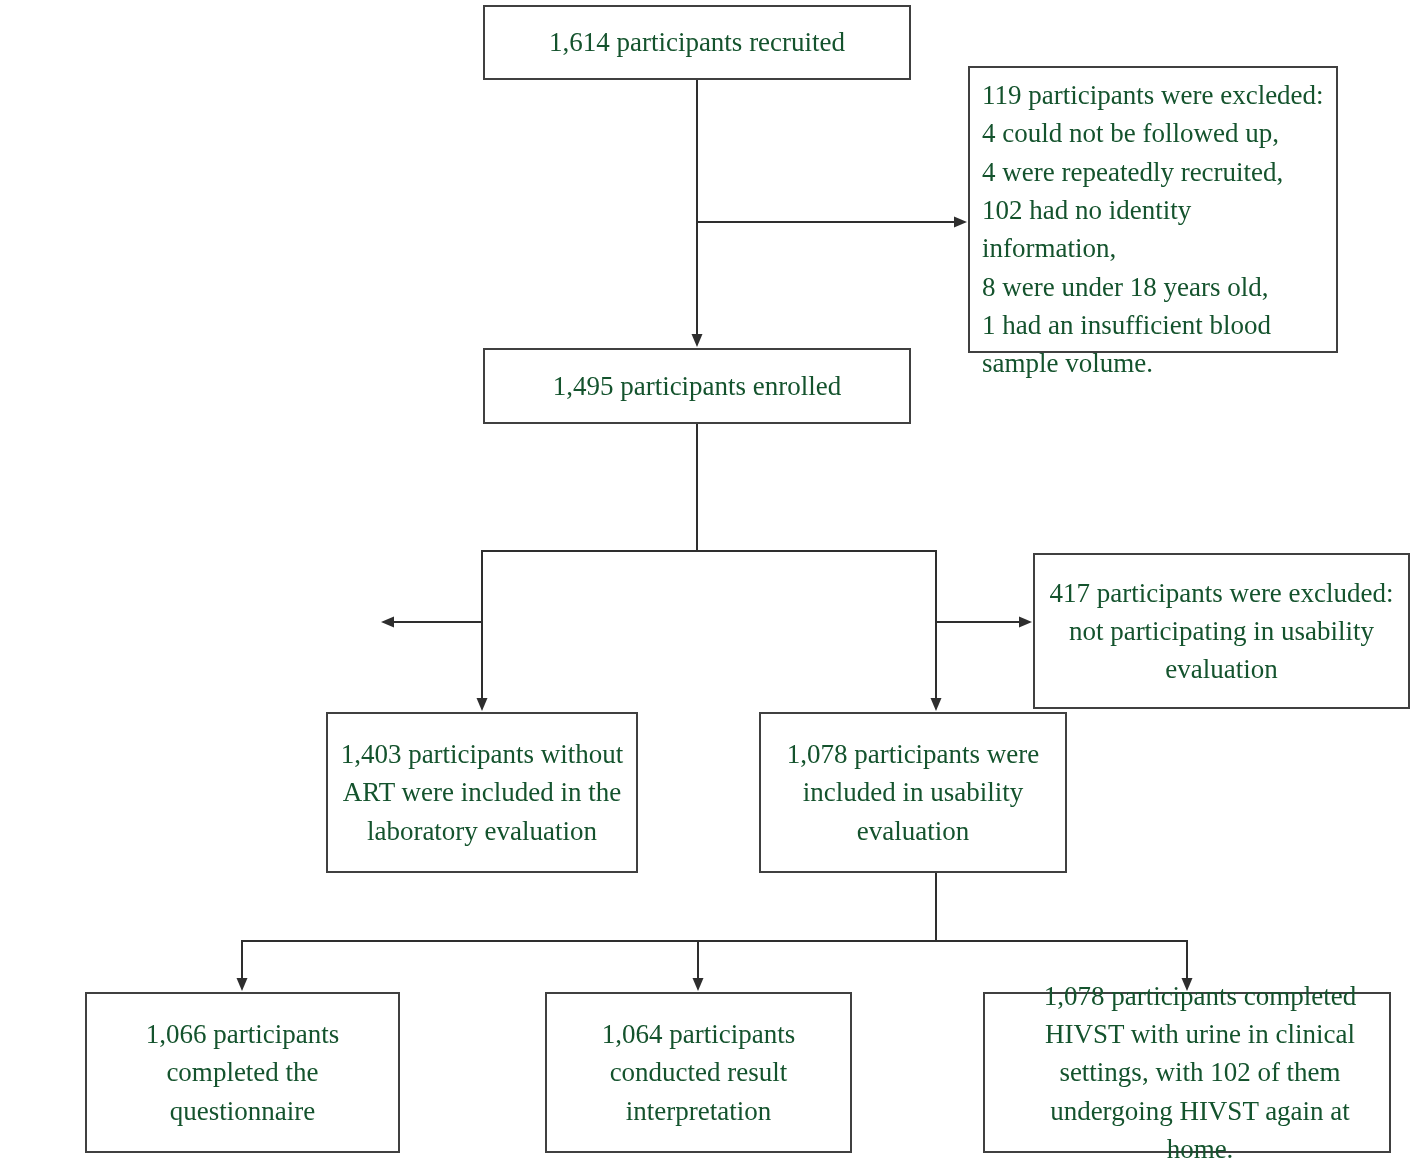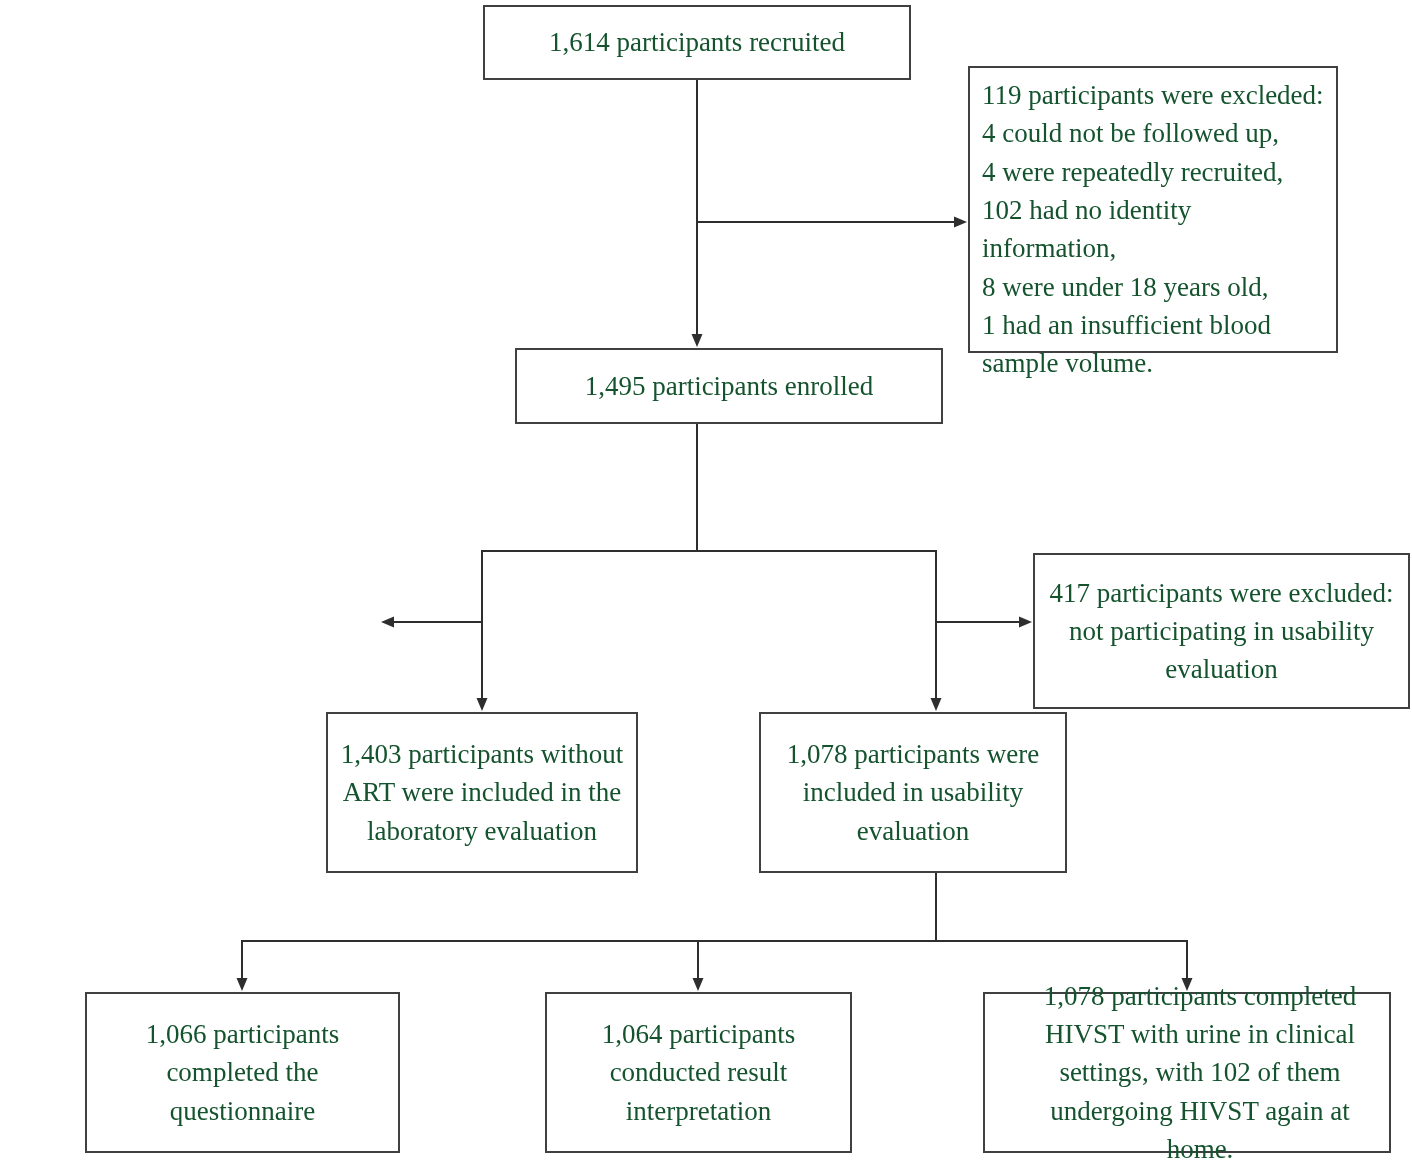--- a/index.html
+++ b/index.html
@@ -32,21 +32,21 @@
   }
   .flow-box.left-align {
     justify-content: flex-start;
     text-align: left;
     align-items: flex-start;
     padding: 8px 12px;
   }
   
   #box-recruited          { left: 483px;  top: 5px;    width: 428px; height: 75px;  }
   #box-excluded-initial   { left: 968px;  top: 66px;   width: 370px; height: 287px; }
-  #box-enrolled           { left: 483px;  top: 348px;  width: 428px; height: 76px; margin-left: 32px;  }
+  #box-enrolled           { left: 483px;  top: 348px;  width: 428px; height: 76px;  }
   #box-art-received       { left: 2px;    top: 553px;  width: 377px; height: 139px; }
   #box-excluded-usability { left: 1033px; top: 553px;  width: 377px; height: 156px; }
   #box-lab-eval           { left: 326px;  top: 712px;  width: 312px; height: 161px; }
   #box-usability-eval     { left: 759px;  top: 712px;  width: 308px; height: 161px; }
   #box-questionnaire      { left: 85px;   top: 992px;  width: 315px; height: 161px; }
   #box-interpretation     { left: 545px;  top: 992px;  width: 307px; height: 161px; }
   #box-hivst              { left: 983px;  top: 992px;  width: 408px; height: 161px; padding-left: 36px; }
 
   #connectors {
     position: absolute;

